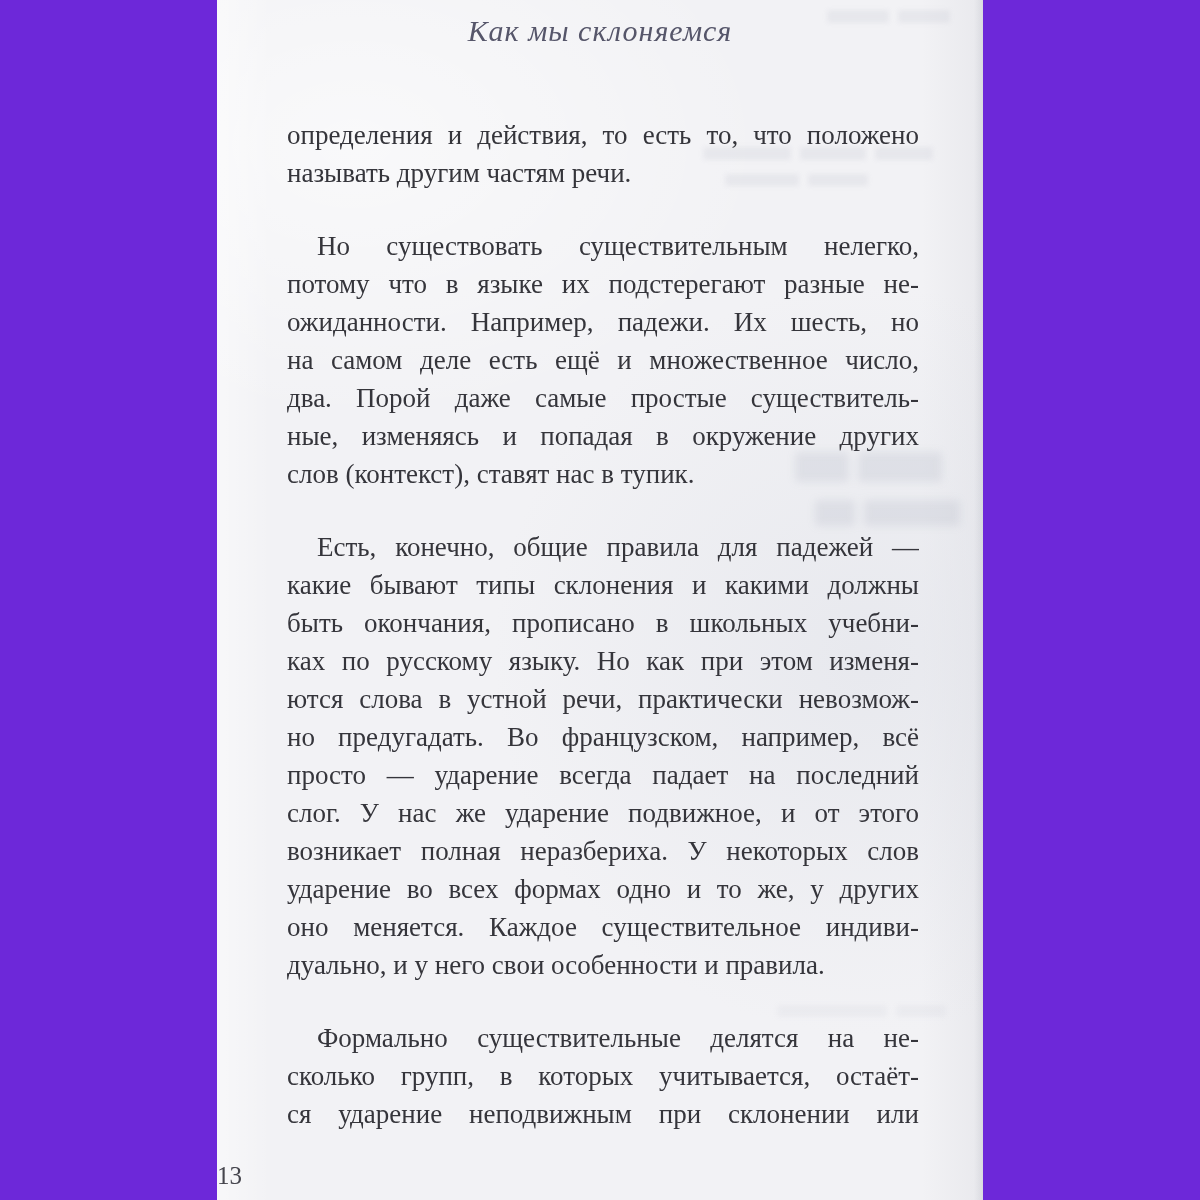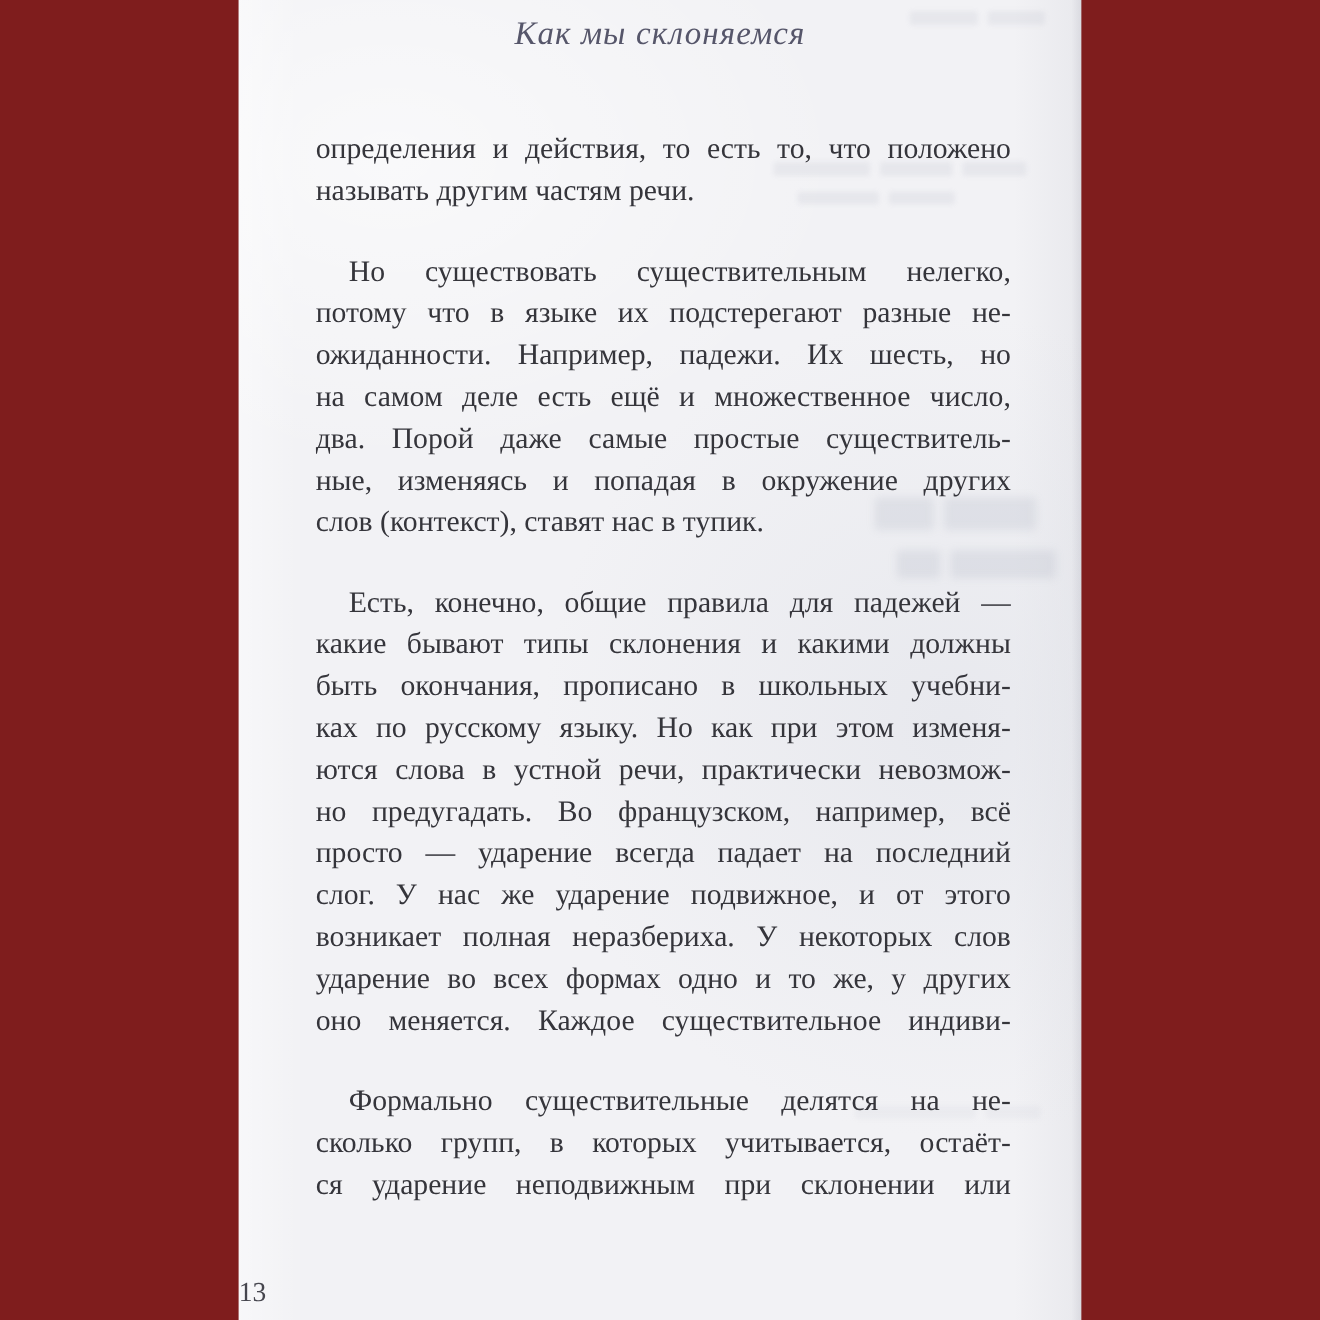--- a/index.html
+++ b/index.html
@@ -8,21 +8,21 @@
     width: 1200px;
     height: 1200px;
     background: #ffffff;
     font-family: "Liberation Serif", "DejaVu Serif", serif;
     overflow: hidden;
   }
   .stage {
     position: relative;
     width: 1200px;
     height: 1200px;
-    background: #7f1d1d;
+    background: #6d28d9;
   }
   
   .page {
     position: absolute;
     left: 217px;
     top: 0;
     width: 766px;
     height: 1200px;
     background-color: #f2f2f5;
     background-image:
@@ -142,20 +142,21 @@
         <div class="line">какие бывают типы склонения и какими должны</div>
         <div class="line">быть окончания, прописано в школьных учебни-</div>
         <div class="line">ках по русскому языку. Но как при этом изменя-</div>
         <div class="line">ются слова в устной речи, практически невозмож-</div>
         <div class="line">но предугадать. Во французском, например, всё</div>
         <div class="line">просто — ударение всегда падает на последний</div>
         <div class="line">слог. У нас же ударение подвижное, и от этого</div>
         <div class="line">возникает полная неразбериха. У некоторых слов</div>
         <div class="line">ударение во всех формах одно и то же, у других</div>
         <div class="line">оно меняется. Каждое существительное индиви-</div>
+        <div class="line endline">дуально, и у него свои особенности и правила.</div>
       </div>
 
       <div class="para indent">
         <div class="line">Формально существительные делятся на не-</div>
         <div class="line">сколько групп, в которых учитывается, остаёт-</div>
         <div class="line">ся ударение неподвижным при склонении или</div>
       </div>
 
     </div>
 

